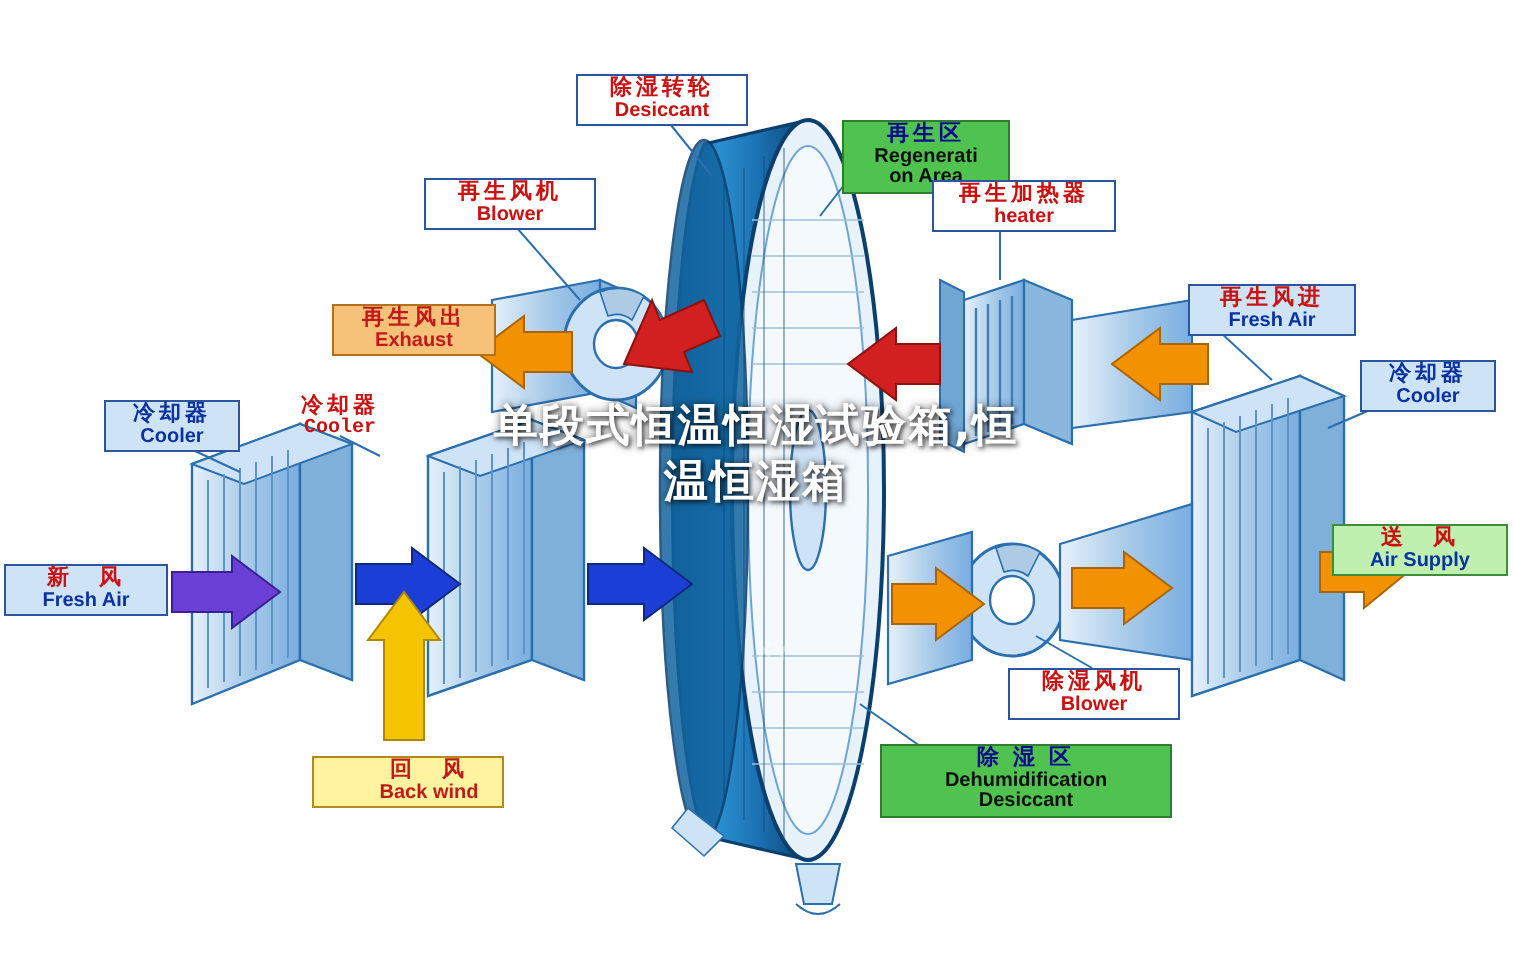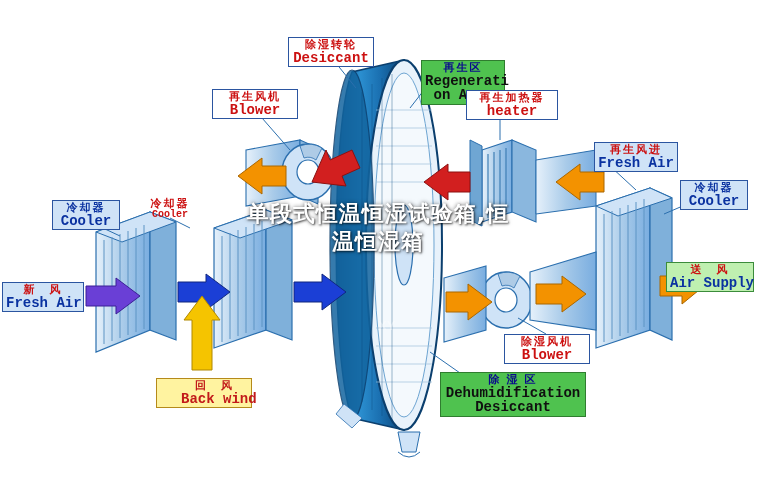--- a/index.html
+++ b/index.html
@@ -21,21 +21,21 @@
     box-sizing:border-box;
     border:1px solid #2b55a0;
     text-align:center;
     line-height:1.05;
     font-family:"Liberation Sans", sans-serif;
     font-weight:bold;
     white-space:nowrap;
     padding:1px 3px;
   }
   .lbl .cn{display:block;font-size:11px;letter-spacing:2px;}
-  .lbl .en{display:block;font-family:Liberation Mono, monospace;font-size:14px;font-weight:bold;}
+  .lbl .en{display:block;font-family:Liberation Sans, sans-serif;font-size:10px;font-weight:bold;}
 
   .lbl.blue{background:#cfe3f7;}
   .lbl.blue .cn{color:#0a32a0;}
   .lbl.blue .en{color:#0a32a0;}
 
   .lbl.green{background:#4fc24f;border-color:#2f7d2f;}
   .lbl.green .cn{color:#0a0a8c;}
   .lbl.green .en{color:#101010;}
 
   .lbl.greenlite{background:#bff0b0;border-color:#3b8c3b;}
@@ -307,20 +307,24 @@
   <div class="lbl white" style="left:212px;top:89px;width:86px;">
     <span class="cn" style="color:#cc1111;">再生风机</span>
     <span class="en" style="color:#cc1111;">Blower</span>
   </div>
 
   <div class="lbl white" style="left:466px;top:90px;width:92px;">
     <span class="cn" style="color:#cc1111;">再生加热器</span>
     <span class="en" style="color:#cc1111;">heater</span>
   </div>
 
+  <div class="lbl orange" style="left:166px;top:152px;width:82px;">
+    <span class="cn">再生风出</span>
+    <span class="en">Exhaust</span>
+  </div>
 
   <div class="lbl blue" style="left:594px;top:142px;width:84px;">
     <span class="cn" style="color:#cc1111;">再生风进</span>
     <span class="en">Fresh Air</span>
   </div>
 
   <div class="lbl blue" style="left:52px;top:200px;width:68px;">
     <span class="cn">冷却器</span>
     <span class="en">Cooler</span>
   </div>

